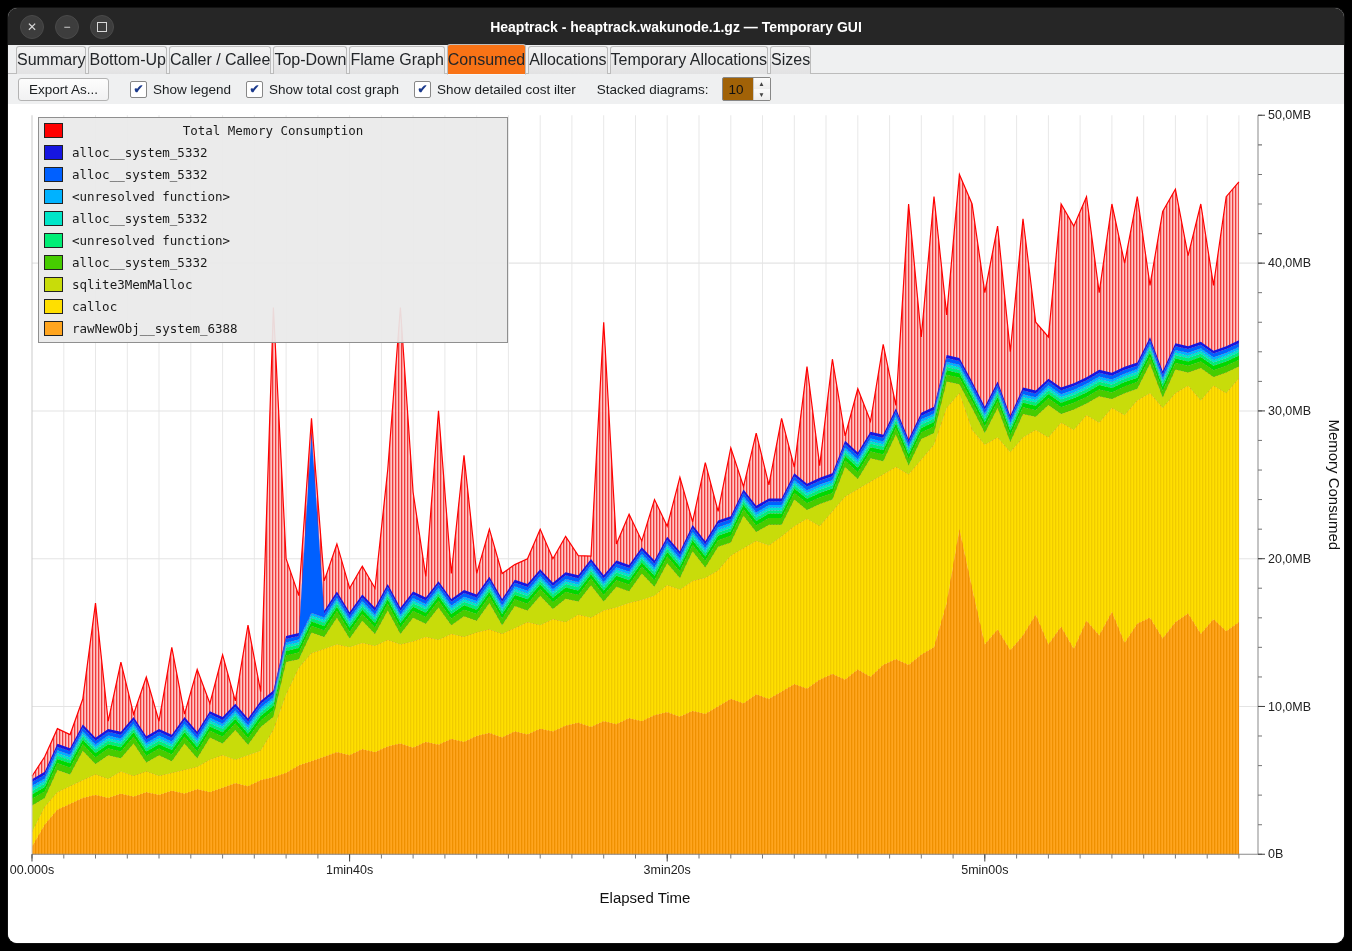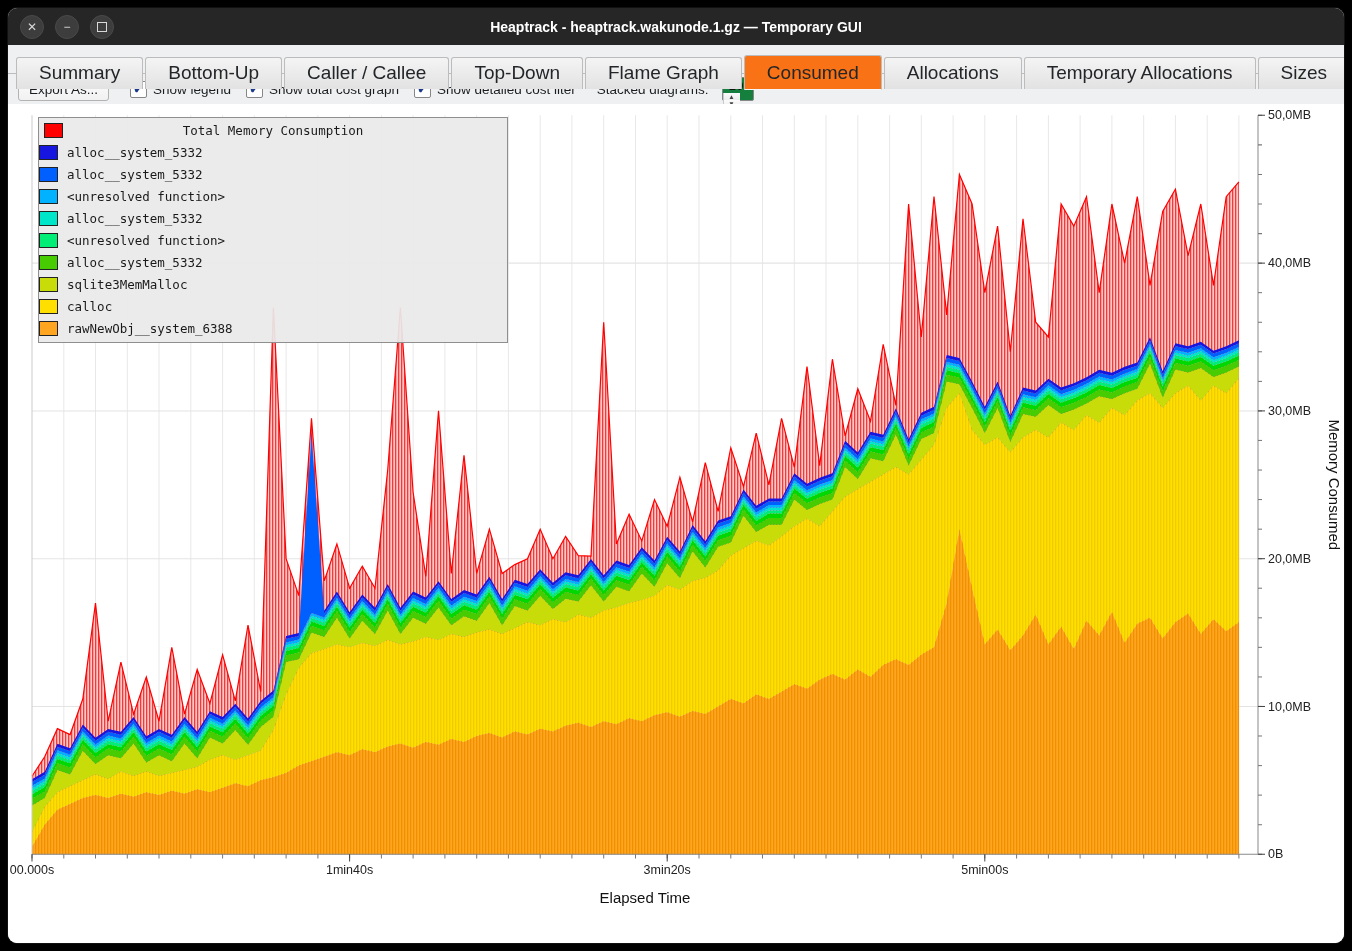--- a/index.html
+++ b/index.html
@@ -14,44 +14,44 @@
           color:#d8d8d8;display:flex;align-items:center;justify-content:center;font-size:12px;line-height:1;}
   .maxglyph{width:8px;height:8px;border:1.5px solid #d8d8d8;display:block;}
   .title{position:absolute;left:0;right:0;text-align:center;color:#fff;font-weight:bold;font-size:14px;pointer-events:none;}
   
   .menubar{height:27px;background:#262626;display:flex;align-items:center;padding-left:8px;gap:2px;flex:0 0 auto;}
   .menu-item{color:#f1f1f1;font-size:13.5px;padding:3px 9px;border-radius:3px;}
   .menu-item u{text-decoration:underline;}
   
   .tabbar{height:28px;background:#eff0f1;display:flex;align-items:flex-end;padding-left:8px;
           border-bottom:1px solid #bcbcbc;flex:0 0 auto;}
-  .tab{font-size:19px;color:#232629;padding:4px 22px 5px;background:linear-gradient(#f4f4f4,#e2e2e3);
+  .tab{font-size:16px;color:#232629;padding:4px 0 5px;background:linear-gradient(#f4f4f4,#e2e2e3);
        border:1px solid #bcbcbc;border-bottom:none;border-radius:3px 3px 0 0;margin-right:2px;
-       position:relative;top:16px;white-space:nowrap;}
+       position:relative;top:1px;white-space:nowrap;}
   .tab.active{background:#f97316;padding-top:6px;margin-bottom:-1px;border-bottom:1px solid #f6f7f8;text-align:right;}
   
   .toolbar{height:30px;background:#eff0f1;display:flex;align-items:center;gap:21px;padding:0 10px;flex:0 0 auto;}
   .btn{background:linear-gradient(#fdfdfd,#f1f1f2);border:1px solid #b3b3b3;border-radius:3px;
        padding:3px 10px;font-size:13.5px;color:#1b1e20;white-space:nowrap;}
   .check{display:flex;align-items:center;gap:6px;font-size:13.5px;color:#1b1e20;white-space:nowrap;}
   .checkbox{width:15px;height:15px;background:#fff;border:1px solid #878787;border-radius:2px;
             display:flex;align-items:center;justify-content:center;font-size:12px;color:#1b3a8c;font-weight:bold;}
   .spinlabel{font-size:13.5px;color:#1b1e20;white-space:nowrap;}
-  .spin{display:flex;border:1px solid #878787;border-radius:2px;background:#15803d;height:22px;margin-left:-8px;flex-direction:column;}
+  .spin{display:flex;border:1px solid #878787;border-radius:2px;background:#a16207;height:22px;margin-left:-8px;}
   .spin-val{width:24px;display:flex;align-items:center;padding-left:6px;font-size:13.5px;color:#111;}
   .spin-btns{display:flex;flex-direction:column;border-left:1px solid #c9c9c9;width:16px;}
   .spin-btn{flex:1;display:flex;align-items:center;justify-content:center;font-size:6.5px;color:#444;
             background:linear-gradient(#fbfbfb,#ededed);}
   
   .chartwrap{flex:1;position:relative;background:#fff;}
   .chartsvg{position:absolute;inset:0;}
   .legend{position:absolute;left:30px;top:13px;width:468px;background:rgba(233,233,233,0.93);
           border:1px solid #8f8f8f;padding:1px 0 3px;
           font-family:"DejaVu Sans Mono",monospace;font-size:12.5px;color:#1a1a1a;}
-  .legend-row{display:flex;align-items:center;height:22px;}
+  .legend-row{display:flex;align-items:center;height:22px;padding-left:5px;}
   .legend-swatch{width:17px;height:13px;border:1px solid #222;margin-right:9px;flex:0 0 auto;}
   .legend-title-row{position:relative;justify-content:center;padding-left:0;}
   .legend-title-row .legend-swatch{position:absolute;left:5px;top:4px;margin:0;}
 </style>
 </head>
 <body>
 
 <div class="window">
 
   <div class="titlebar">

